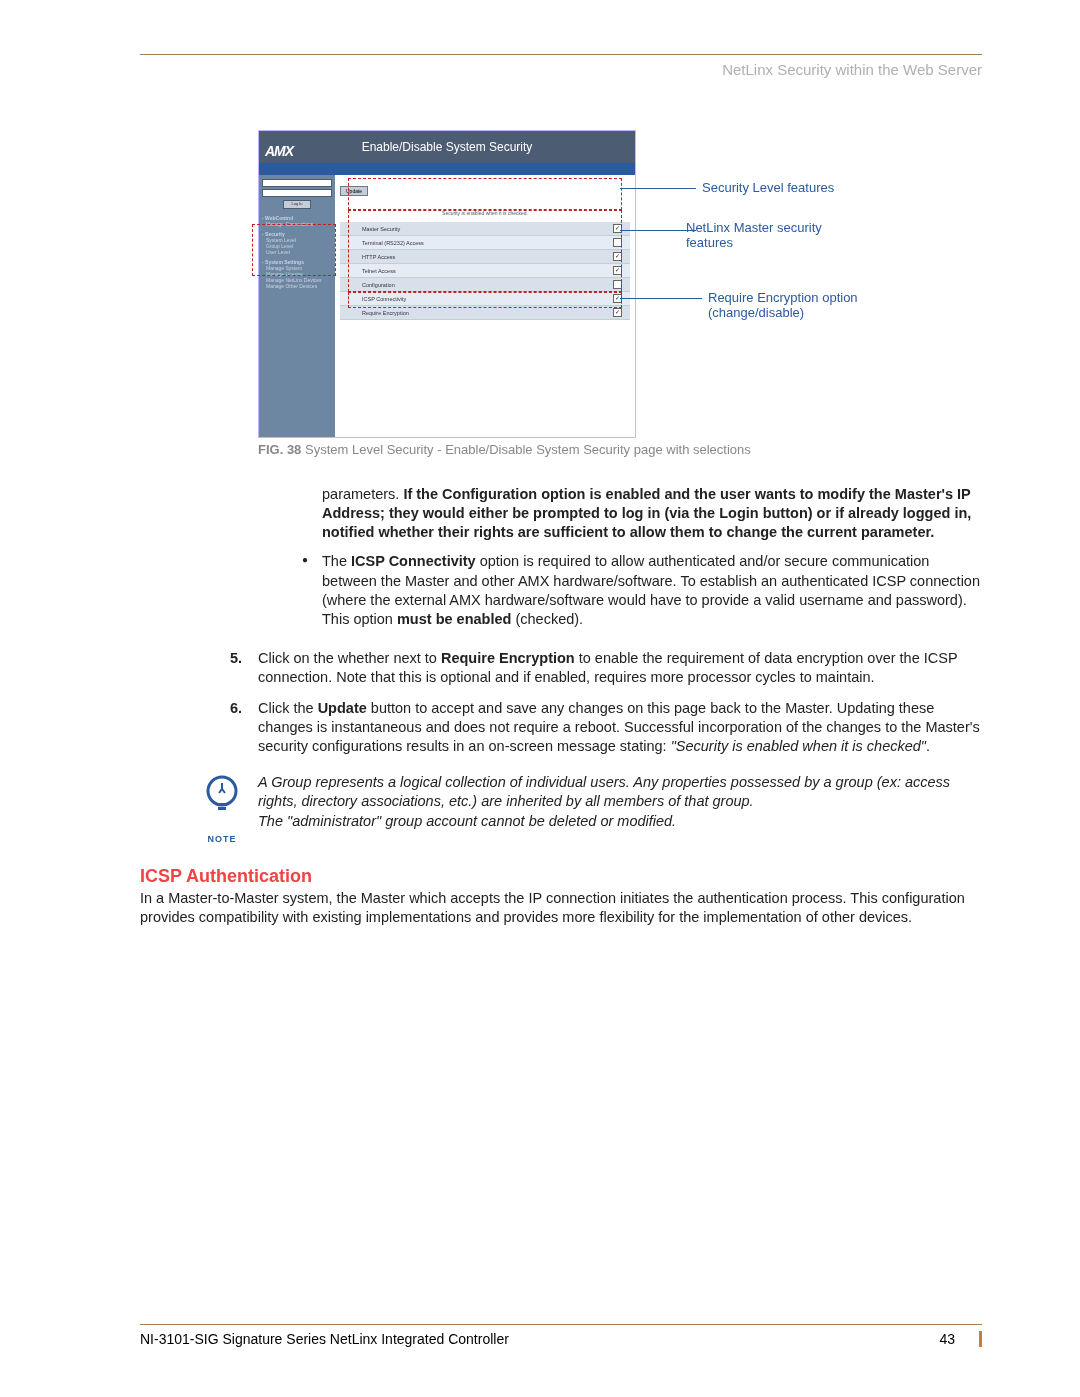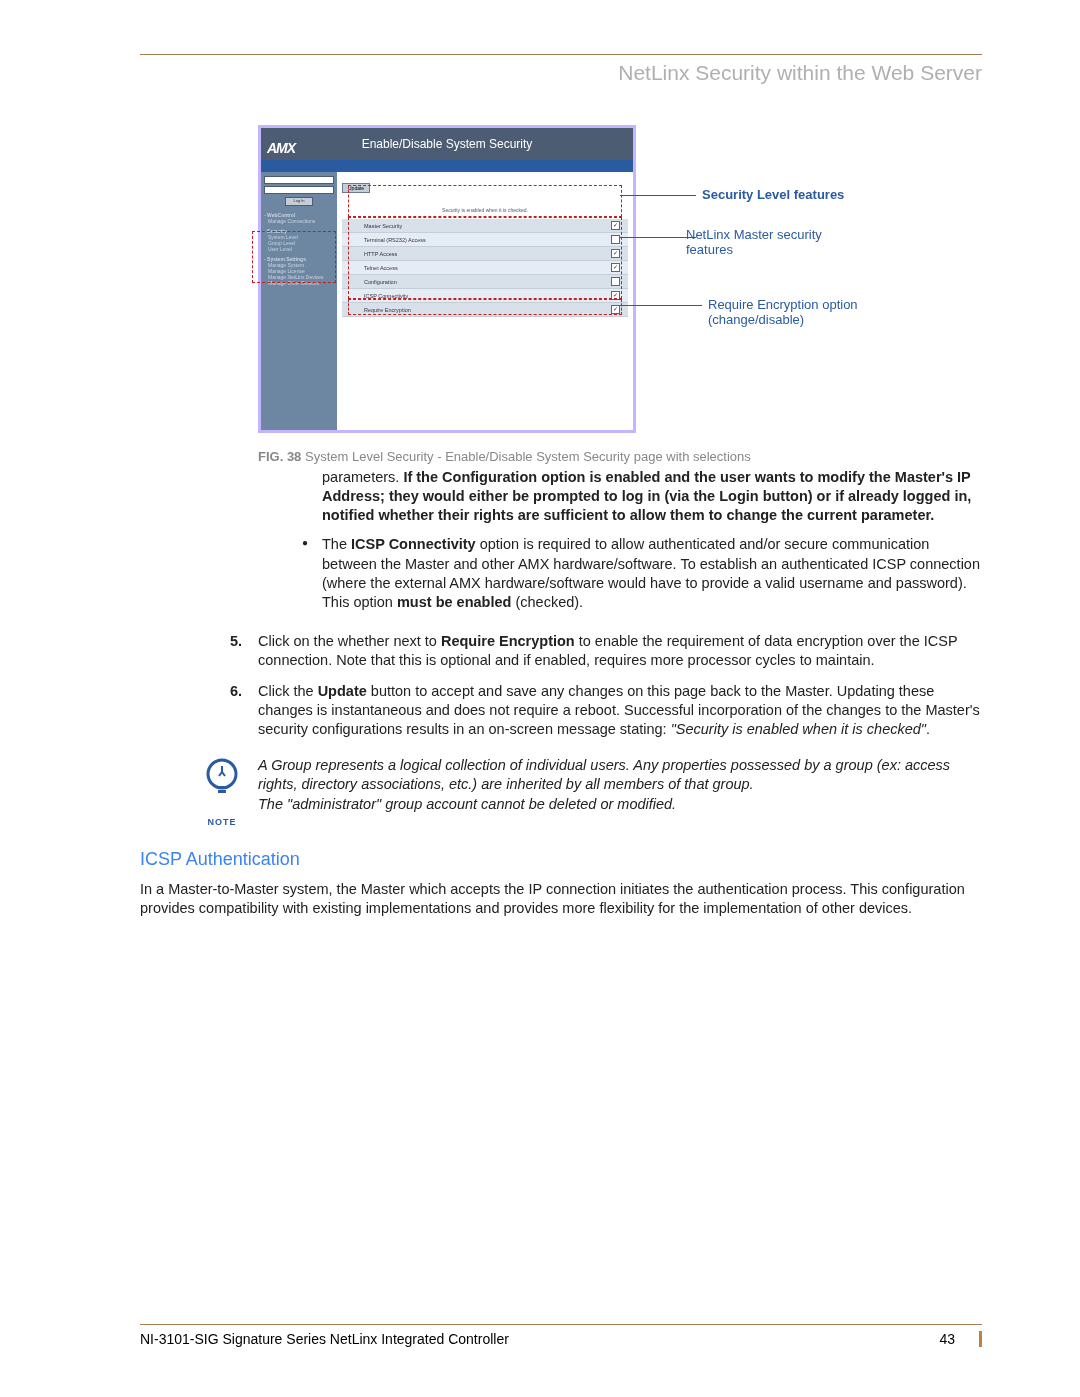--- a/index.html
+++ b/index.html
@@ -15,40 +15,40 @@
     position: relative;
     box-sizing: border-box;
     padding: 54px 98px 50px 140px;
   }
   .top-rule {
     border-top: 1px solid #a08050;
     margin-bottom: 6px;
   }
   .header-text {
     text-align: right;
-    font-size: 21px;
+    font-size: 15px;
     color: #b0b0b0;
     margin-bottom: 40px;
   }
   
   .figure-wrap {
     position: relative;
     margin-left: 118px;
     margin-bottom: 6px;
     width: 620px;
     height: 318px;
   }
   
   .app {
     position: absolute;
-    left: 0; top: 0;
+    left: 0; top: 12px;
     width: 378px;
     height: 308px;
     background: #6d86a2;
-    border: 3px solid #c4b5fd;
+    border: 1px solid #c4b5fd;
     box-sizing: border-box;
     overflow: hidden;
   }
   .app-title {
     height: 32px;
     background: #4c5c73;
     color: #fff;
     text-align: center;
     font-size: 12px;
     line-height: 32px;
@@ -171,29 +171,29 @@
   }
   .line.l1 { left: 362px; top: 70px; width: 76px; }
   .line.l2 { left: 362px; top: 112px; width: 76px; }
   .line.l3 { left: 362px; top: 180px; width: 82px; }
   .callout {
     position: absolute;
     font-size: 13px;
     color: #2a5aa0;
     width: 170px;
   }
-  .callout.c1 { left: 444px; top: 62px; font-weight: bold; }
+  .callout.c1 { left: 444px; top: 62px; }
   .callout.c2 { left: 428px; top: 102px; }
   .callout.c3 { left: 450px; top: 172px; }
   
   .fig-caption {
     margin-left: 118px;
     font-size: 13px;
     color: #888;
-    margin-bottom: 4px;
+    margin-bottom: 28px;
   }
   .fig-caption b {
     color: #888;
     font-weight: 600;
   }
   
   .content {
     margin-left: 118px;
     font-size: 14.5px;
     color: #222;
@@ -249,24 +249,23 @@
   .note-text {
     flex: 1;
     font-style: italic;
     font-size: 14.5px;
     line-height: 1.35;
     padding-left: 8px;
   }
   
   .section-heading {
     margin-left: 0;
-    color: #3b82f6;
-    font-weight: 400;
+    color: #ef4444;
+    font-weight: 700;
     font-size: 18px;
-    margin-bottom: 8px;
   }
   .section-body {
     margin-left: 0;
     font-size: 14.5px;
     line-height: 1.32;
   }
   
   .footer {
     position: absolute;
     left: 140px;

